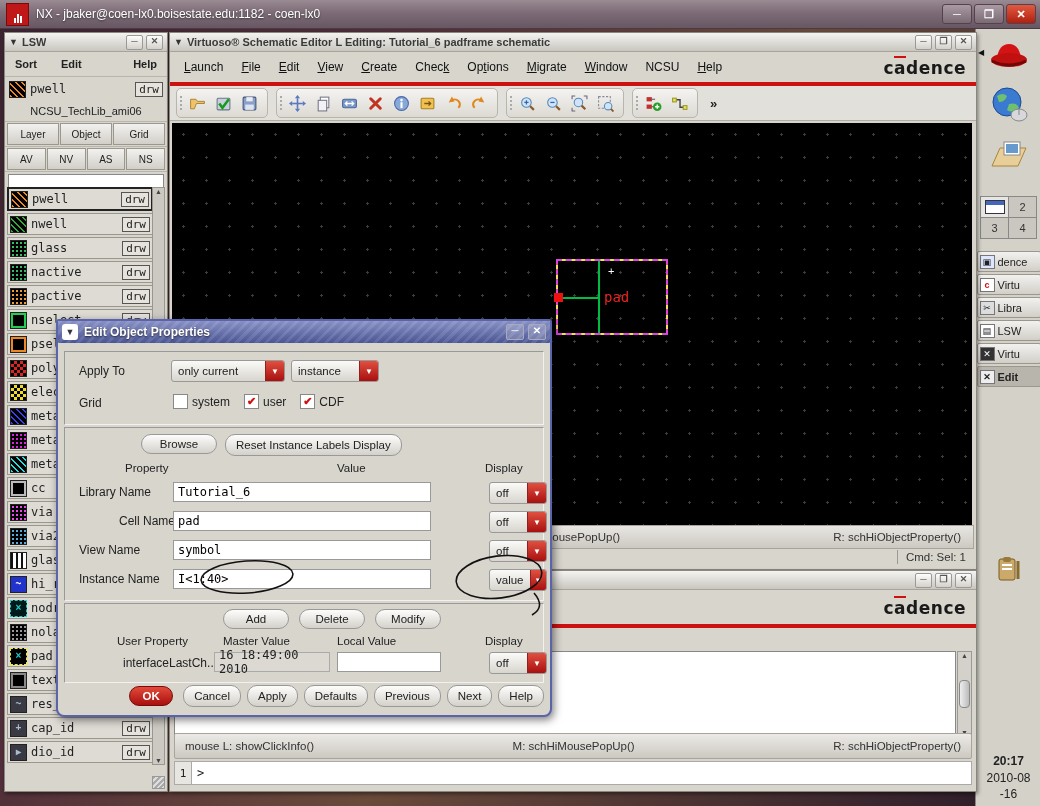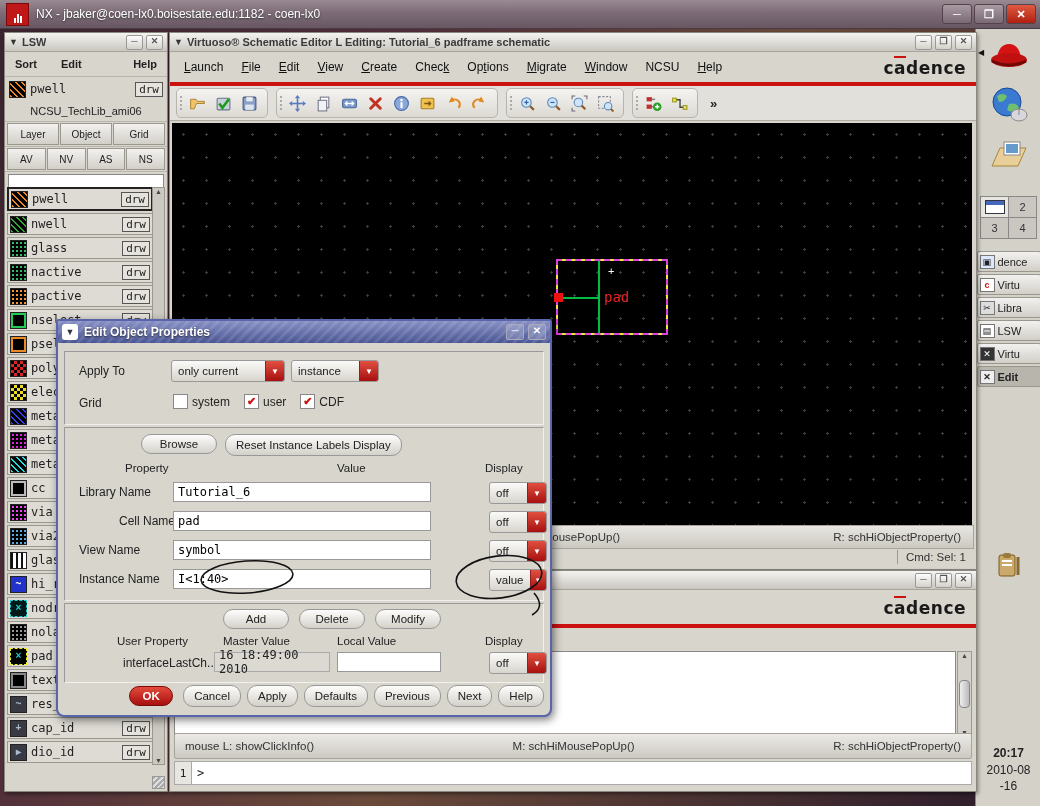--- a/index.html
+++ b/index.html
@@ -147,21 +147,21 @@
   .wcell{background:#cac7c0;display:flex;align-items:center;justify-content:center;font-size:11px;color:#333;}
   .wcell.active{background:#e8e6e1;}
   .miniwin{width:18px;height:12px;border:1px solid #334;background:#fff;position:relative;}
   .miniwin::before{content:"";position:absolute;left:0;top:0;right:0;height:4px;background:#4466bb;}
   .tasks{margin-top:12px;display:flex;flex-direction:column;gap:2px;}
   .task{width:58px;height:19px;border:1px solid #9a978f;border-radius:2px;display:flex;align-items:center;
     gap:3px;padding:0 2px;background:linear-gradient(#f2f1ef,#d2cfc8);font-size:11px;overflow:hidden;}
   .task.active{background:#b8b5ad;font-weight:bold;}
   .ticon{width:13px;height:12px;flex:0 0 auto;display:flex;align-items:center;justify-content:center;
     font-size:9px;border:1px solid #777;background:#fff;}
-  .clock{margin-top:auto;margin-bottom:12px;text-align:center;font-size:12px;color:#222;line-height:1.35;}
+  .clock{margin-top:auto;margin-bottom:4px;text-align:center;font-size:12px;color:#222;line-height:1.35;}
   .clock .t{font-weight:bold;}
   .collapse-arrow{position:absolute;left:2px;top:20px;font-size:8px;color:#111;}
 
   .annot{position:absolute;left:0;top:0;z-index:60;pointer-events:none;}
 </style>
 </head>
 <body>
 
 <div class="screen">
 

